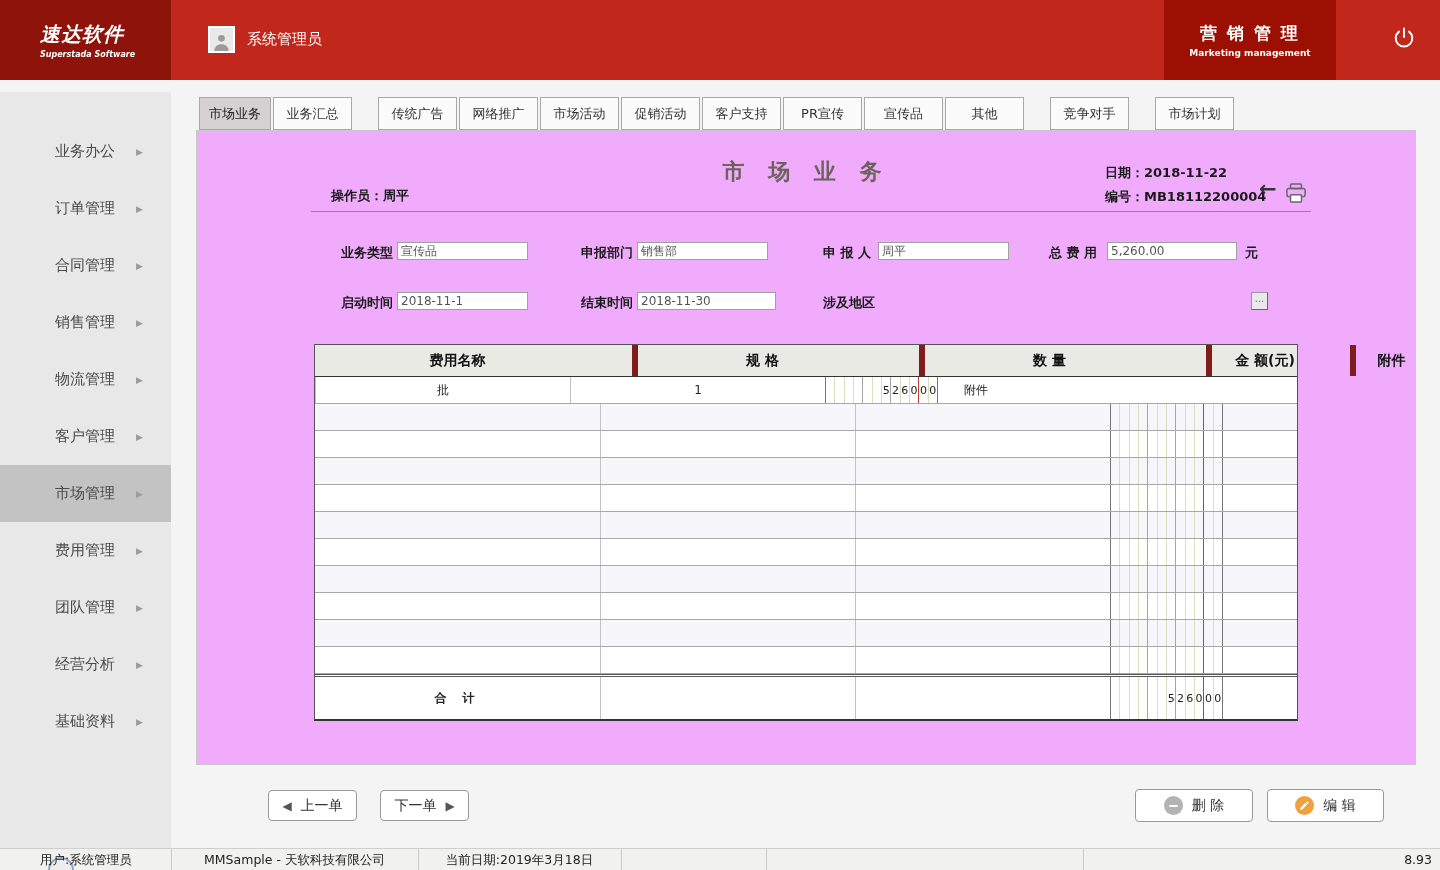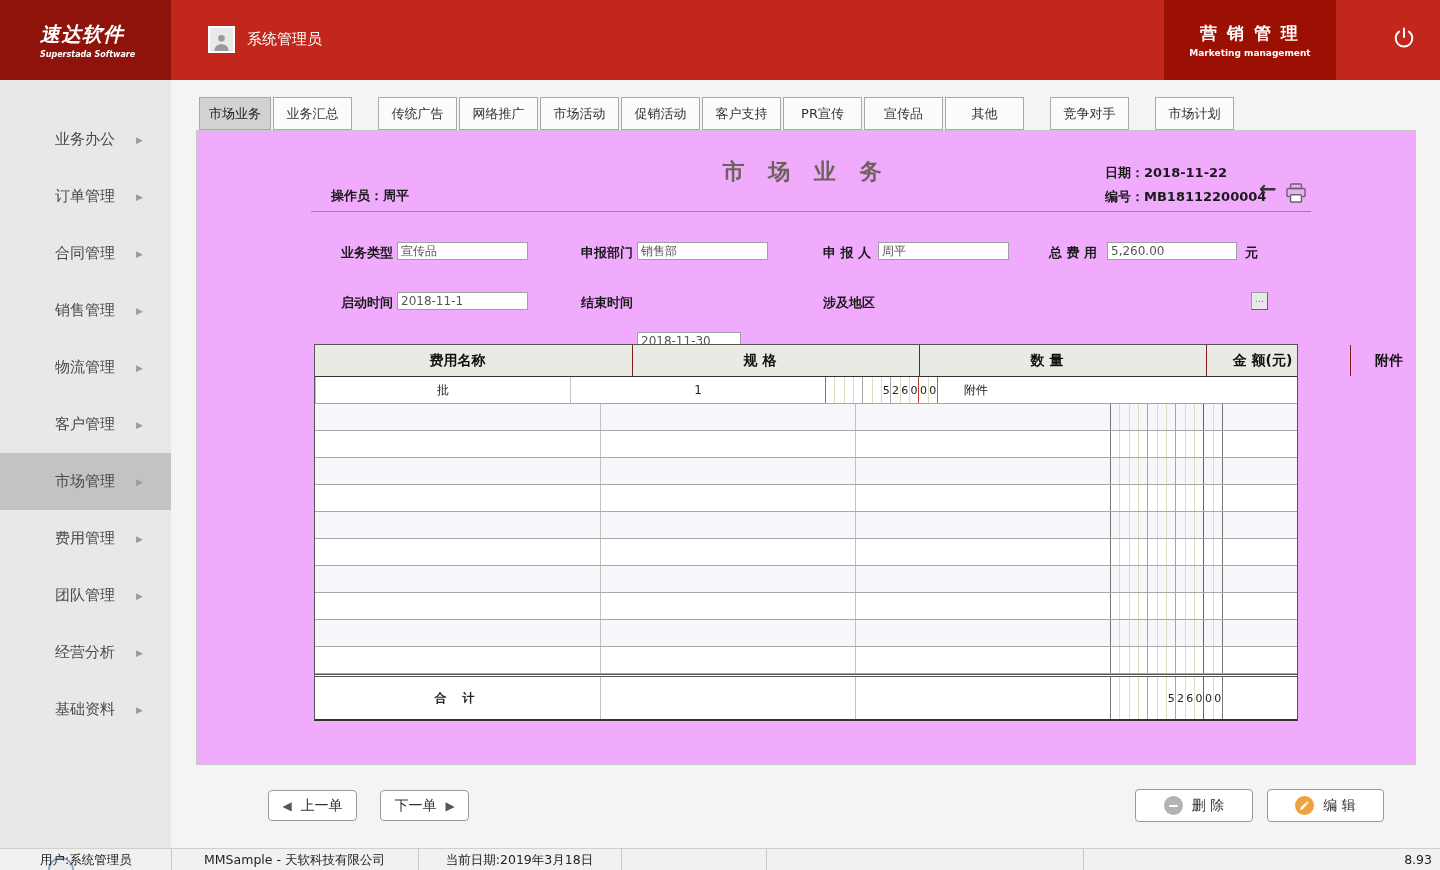--- a/index.html
+++ b/index.html
@@ -13,21 +13,21 @@
   .logo-sub { font-size:8px; font-style:italic; font-weight:bold; margin-top:2px; }
   .user-area { position:absolute; left:208px; top:26px; display:flex; align-items:center; gap:12px; color:#fff; }
   .avatar { width:27px; height:27px; background:#E9E9E9; border:2px solid #fff; display:flex; align-items:flex-end; justify-content:center; overflow:hidden; }
   .user-name { font-size:15px; }
   .module-block { position:absolute; left:1164px; top:0; width:172px; height:80px; background:#9C1003; color:#fff; display:flex; flex-direction:column; align-items:center; justify-content:center; }
   .module-title { font-size:17px; font-weight:bold; letter-spacing:2px; }
   .module-sub { font-size:9px; font-weight:bold; margin-top:3px; }
   .power-block { position:absolute; left:1368px; top:0; width:72px; height:80px; display:flex; align-items:center; justify-content:center; cursor:pointer; }
 
   
-  .sidebar { position:absolute; left:0; top:80px; width:171px; height:768px; background:#E9E8E8; padding-top:31px; }
+  .sidebar { position:absolute; left:0; top:92px; width:171px; height:768px; background:#E9E8E8; padding-top:31px; }
   .side-item { position:relative; height:57px; display:flex; align-items:center; padding-left:55px; font-size:15px; color:#4A4A4A; cursor:pointer; }
   .side-item .side-arrow { position:absolute; right:28px; font-size:9px; color:#9B9B9B; }
   .side-item.active { background:#C3C3C3; }
 
   
   .main { position:absolute; left:171px; top:80px; width:1269px; height:768px; background:#F4F4F4; }
   .tabbar { position:absolute; left:28px; top:16px; height:34px; display:flex; align-items:flex-end; }
   .tab { width:79px; height:33px; margin-right:2px; background:#FBFBFB; border:1px solid #A9A9A9; font-size:13px; color:#333; display:flex; align-items:center; justify-content:center; cursor:pointer; white-space:nowrap; }
   .tab.active { width:72px; background:#D3D1D1; color:#222; }
   .tab.gap { margin-left:24px; }
@@ -45,21 +45,21 @@
   .f-label { position:absolute; font-size:13px; font-weight:600; color:#1A1A1A; white-space:nowrap; }
   .f-input { position:absolute; height:18px; border:1px solid #A0A0A0; background:#fff; font-family:"DejaVu Sans",sans-serif; font-size:12px; color:#555; padding:0 3px; }
   .f-suffix { position:absolute; font-size:13px; font-weight:600; color:#1A1A1A; }
   .browse-btn { position:absolute; width:17px; height:18px; background:#E9E9E9; border:1px solid #999; border-right-color:#666; border-bottom-color:#666; font-size:10px; color:#777; text-align:center; line-height:12px; cursor:pointer; }
 
   
   .tbl { position:absolute; left:117px; top:213px; width:984px; border:1px solid #555; border-bottom:2px solid #333; background:#fff; }
   .trow { display:flex; height:27px; border-bottom:1px solid #A8A8A8; background:#fff; }
   .trow.alt { background:#F6F6FB; }
   .thead { display:flex; height:32px; background:#EAEAE5; border-bottom:1px solid #333;gap:32px; }
-  .thead .tc { border-left:1px solid #7f1d1d; font-size:14px; font-weight:600; color:#111; display:flex; align-items:center; justify-content:center; }
+  .thead .tc { border-left:6px solid #7f1d1d; font-size:14px; font-weight:600; color:#111; display:flex; align-items:center; justify-content:center; }
   .tc { flex:none; display:flex; align-items:center; overflow:hidden; }
   .c1 { width:285px; justify-content:center; }
   .c2 { width:255px; justify-content:center; }
   .c3 { width:255px; justify-content:center; }
   .c4 { width:112px; }
   .c5 { width:77px; justify-content:center; }
   .thead .c1 { border-left:none; }
   .trow .tc, .tfoot .tc { font-size:12px; color:#222; }
   .trow .c2, .trow .c3, .tfoot .c2, .tfoot .c3 { border-left:1px solid #C2C2C2; }
   .trow .c4, .trow .c5, .tfoot .c4, .tfoot .c5 { border-left:1px solid #777; }
@@ -214,21 +214,21 @@
       <input class="f-input" style="left: 440px; top: 111px; width: 131px;" readonly="" value="销售部">
       <span class="f-label" style="left:626px;top:113px;">申 报 人</span>
       <input class="f-input" style="left: 681px; top: 111px; width: 131px;" readonly="" value="周平">
       <span class="f-label" style="left:852px;top:113px;">总 费 用</span>
       <input class="f-input" style="left: 910px; top: 111px; width: 130px;" readonly="" value="5,260.00">
       <span class="f-suffix" style="left:1048px;top:113px;">元</span>
 
       <span class="f-label" style="left:144px;top:163px;">启动时间</span>
       <input class="f-input" style="left: 200px; top: 161px; width: 131px;" readonly="" value="2018-11-1">
       <span class="f-label" style="left:384px;top:163px;">结束时间</span>
-      <input class="f-input" style="left: 440px; top: 161px; width: 104px; margin-top: 40px;" readonly="" value="2018-11-30">
+      <input class="f-input" style="left: 440px; top: 161px; width: 139px;" readonly="" value="2018-11-30">
       <span class="f-label" style="left:626px;top:163px;">涉及地区</span>
       <div class="browse-btn" style="left:1054px;top:161px;">...</div>
 
       <div class="tbl">
         <div class="thead">
           <div class="tc c1">费用名称</div>
           <div class="tc c2">规 格</div>
           <div class="tc c3">数 量</div>
           <div class="tc c4" style="justify-content:center;">金 额(元)</div>
           <div class="tc c5">附件</div>

